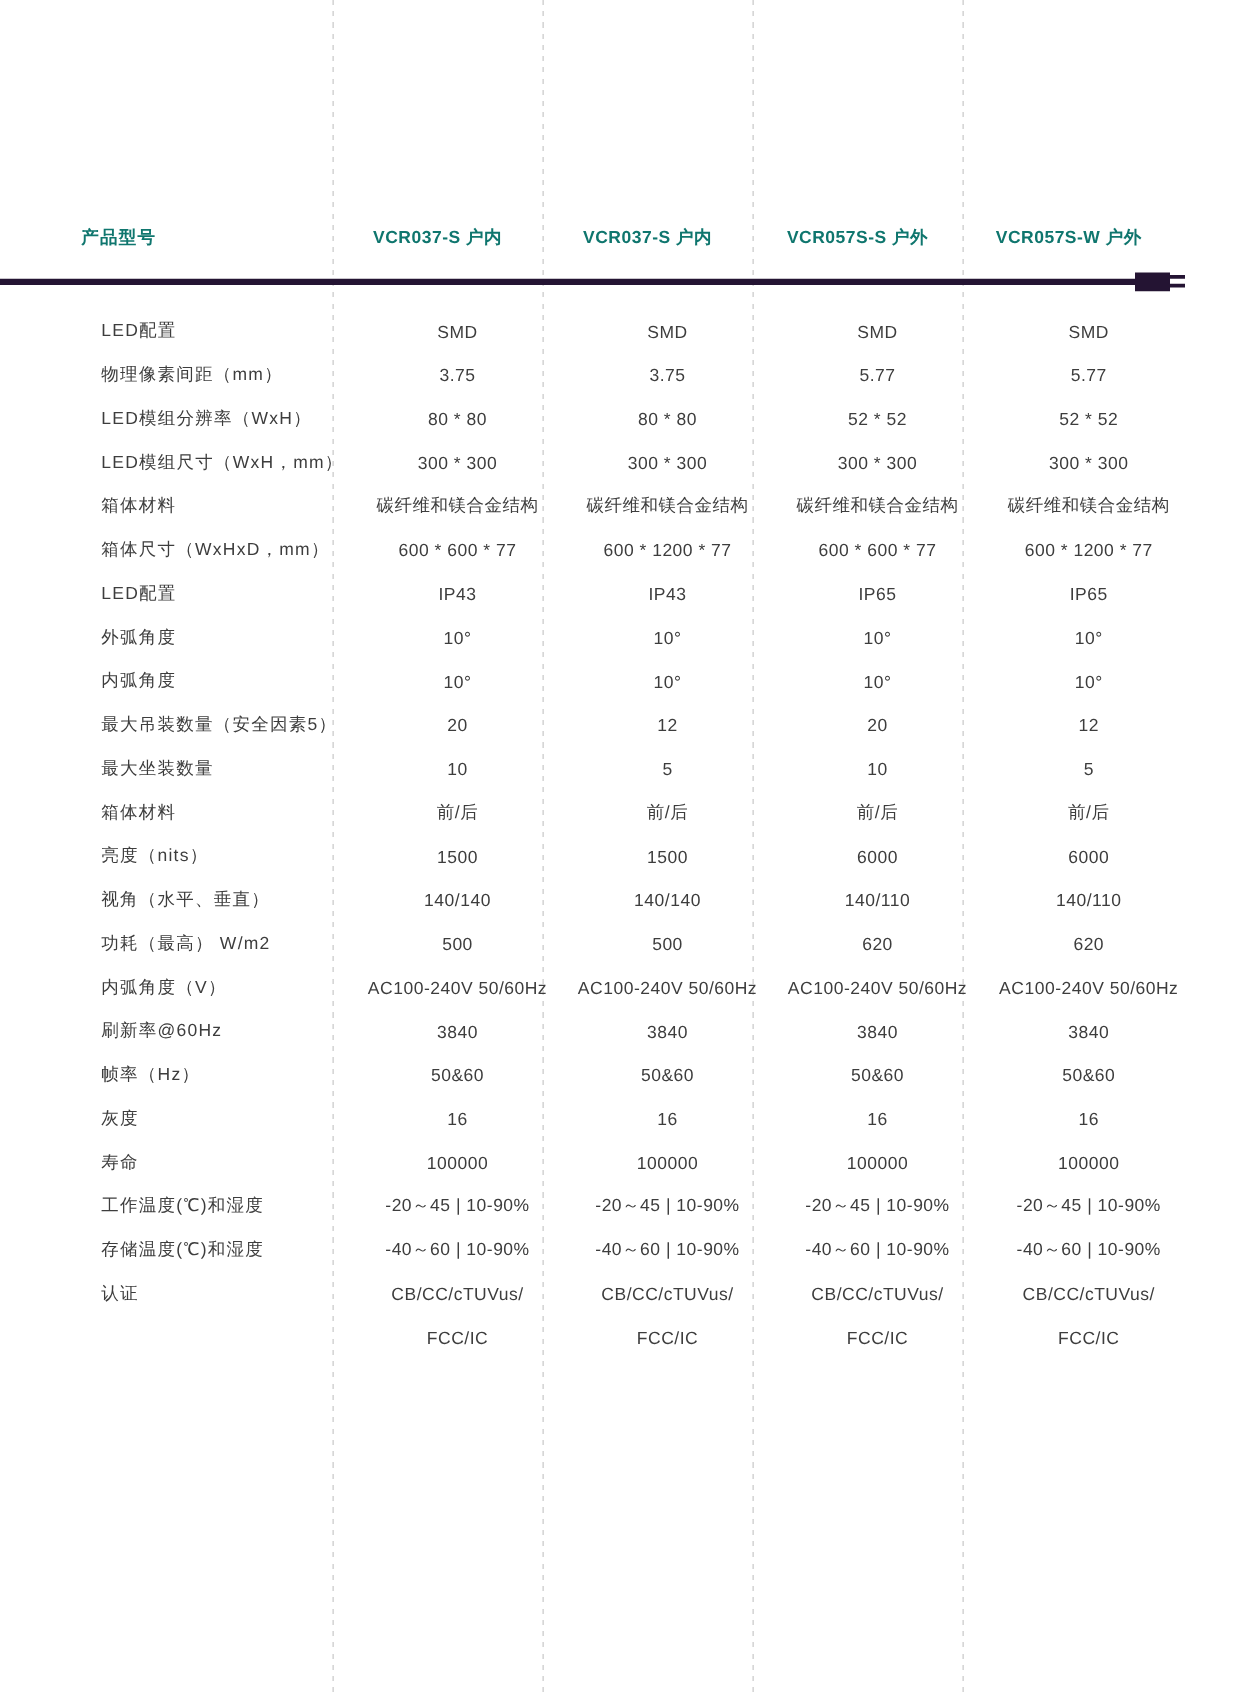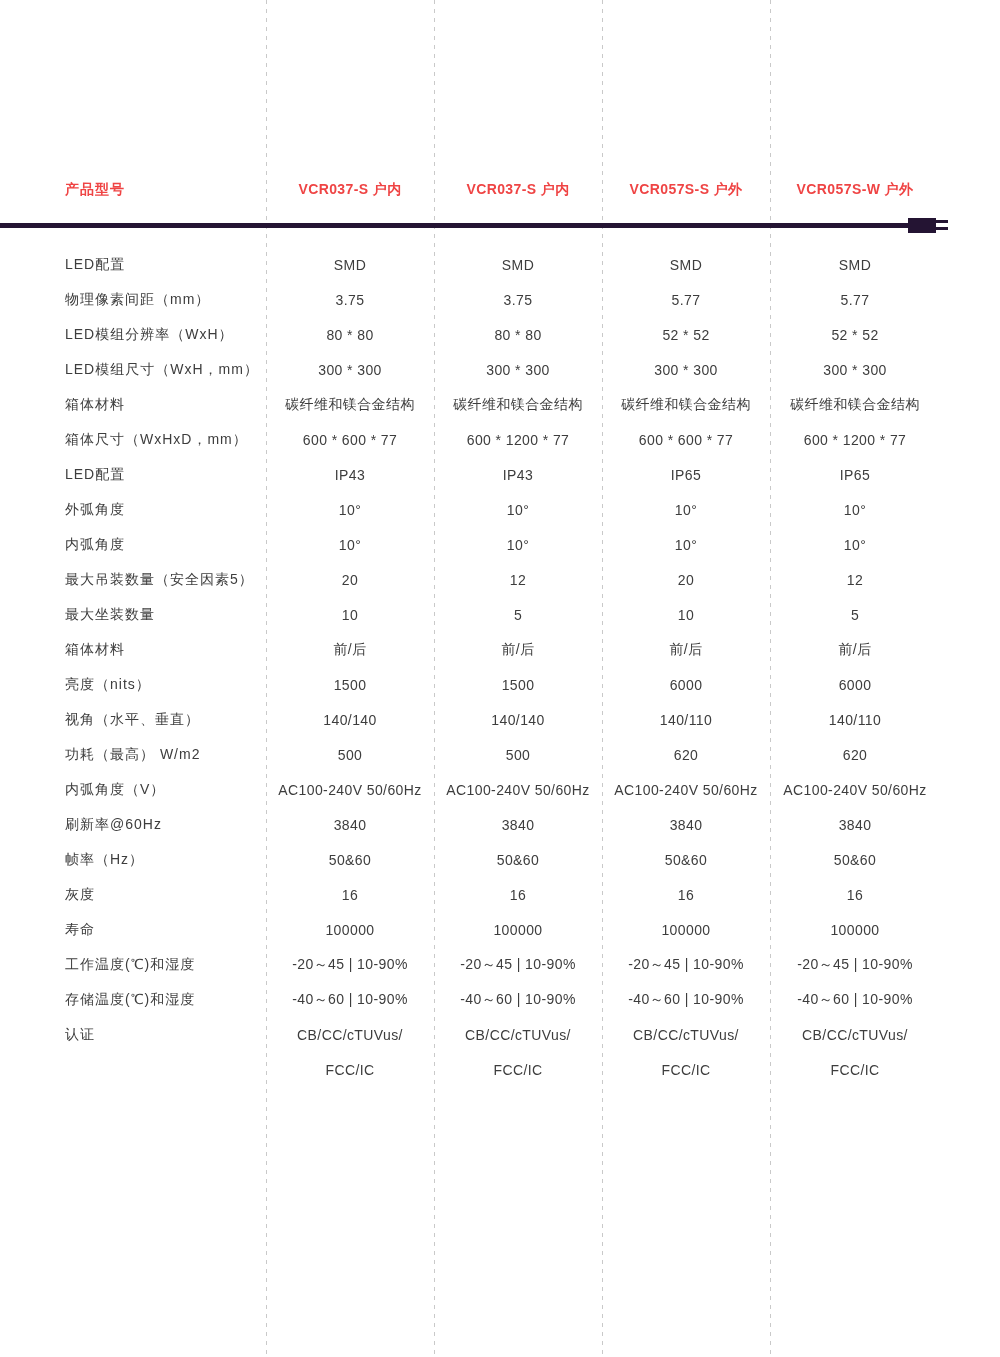--- a/index.html
+++ b/index.html
@@ -13,33 +13,33 @@
     background:repeating-linear-gradient(to bottom, #c9c9c9 0 4px, transparent 4px 9px);
   }
   .v1{left:266px}.v2{left:434px}.v3{left:602px}.v4{left:770px}
 
   .grid-row {
     display:grid; grid-template-columns:266px 168px 168px 168px 170px;
     align-items:center; width:940px;
   }
   .table-header {
     position:absolute; top:172px; left:0; height:36px;
-    font-weight:bold; font-size:14px; color:#ef4444;
+    font-weight:bold; font-size:14px; color:#0f766e;
   }
   .label-cell { padding-left:65px; text-align:left; letter-spacing:1px; }
   .value-cell { text-align:center; letter-spacing:0.4px; }
 
   
   .rule { position:absolute; top:223px; left:0; width:914px; height:5px; background:#241433; }
   .plug-body { position:absolute; left:908px; top:218px; width:28px; height:15px; background:#241433; }
   .prong { position:absolute; left:936px; width:12px; height:3px; background:#241433; }
   .p1 { top:220px; } .p2 { top:227px; }
 
   .table-body { position:absolute; top:247px; left:0; font-size:14px; }
-  .trow { height:35px; }
+  .trow { height:35px;padding-left:16px; }
 
   .page-number {
     position:absolute; top:1372px; right:27px;
     font-size:15px; color:#9b9b9b; letter-spacing:0.5px;
   }
 </style>
 </head>
 <body>
 
 <div class="page">

